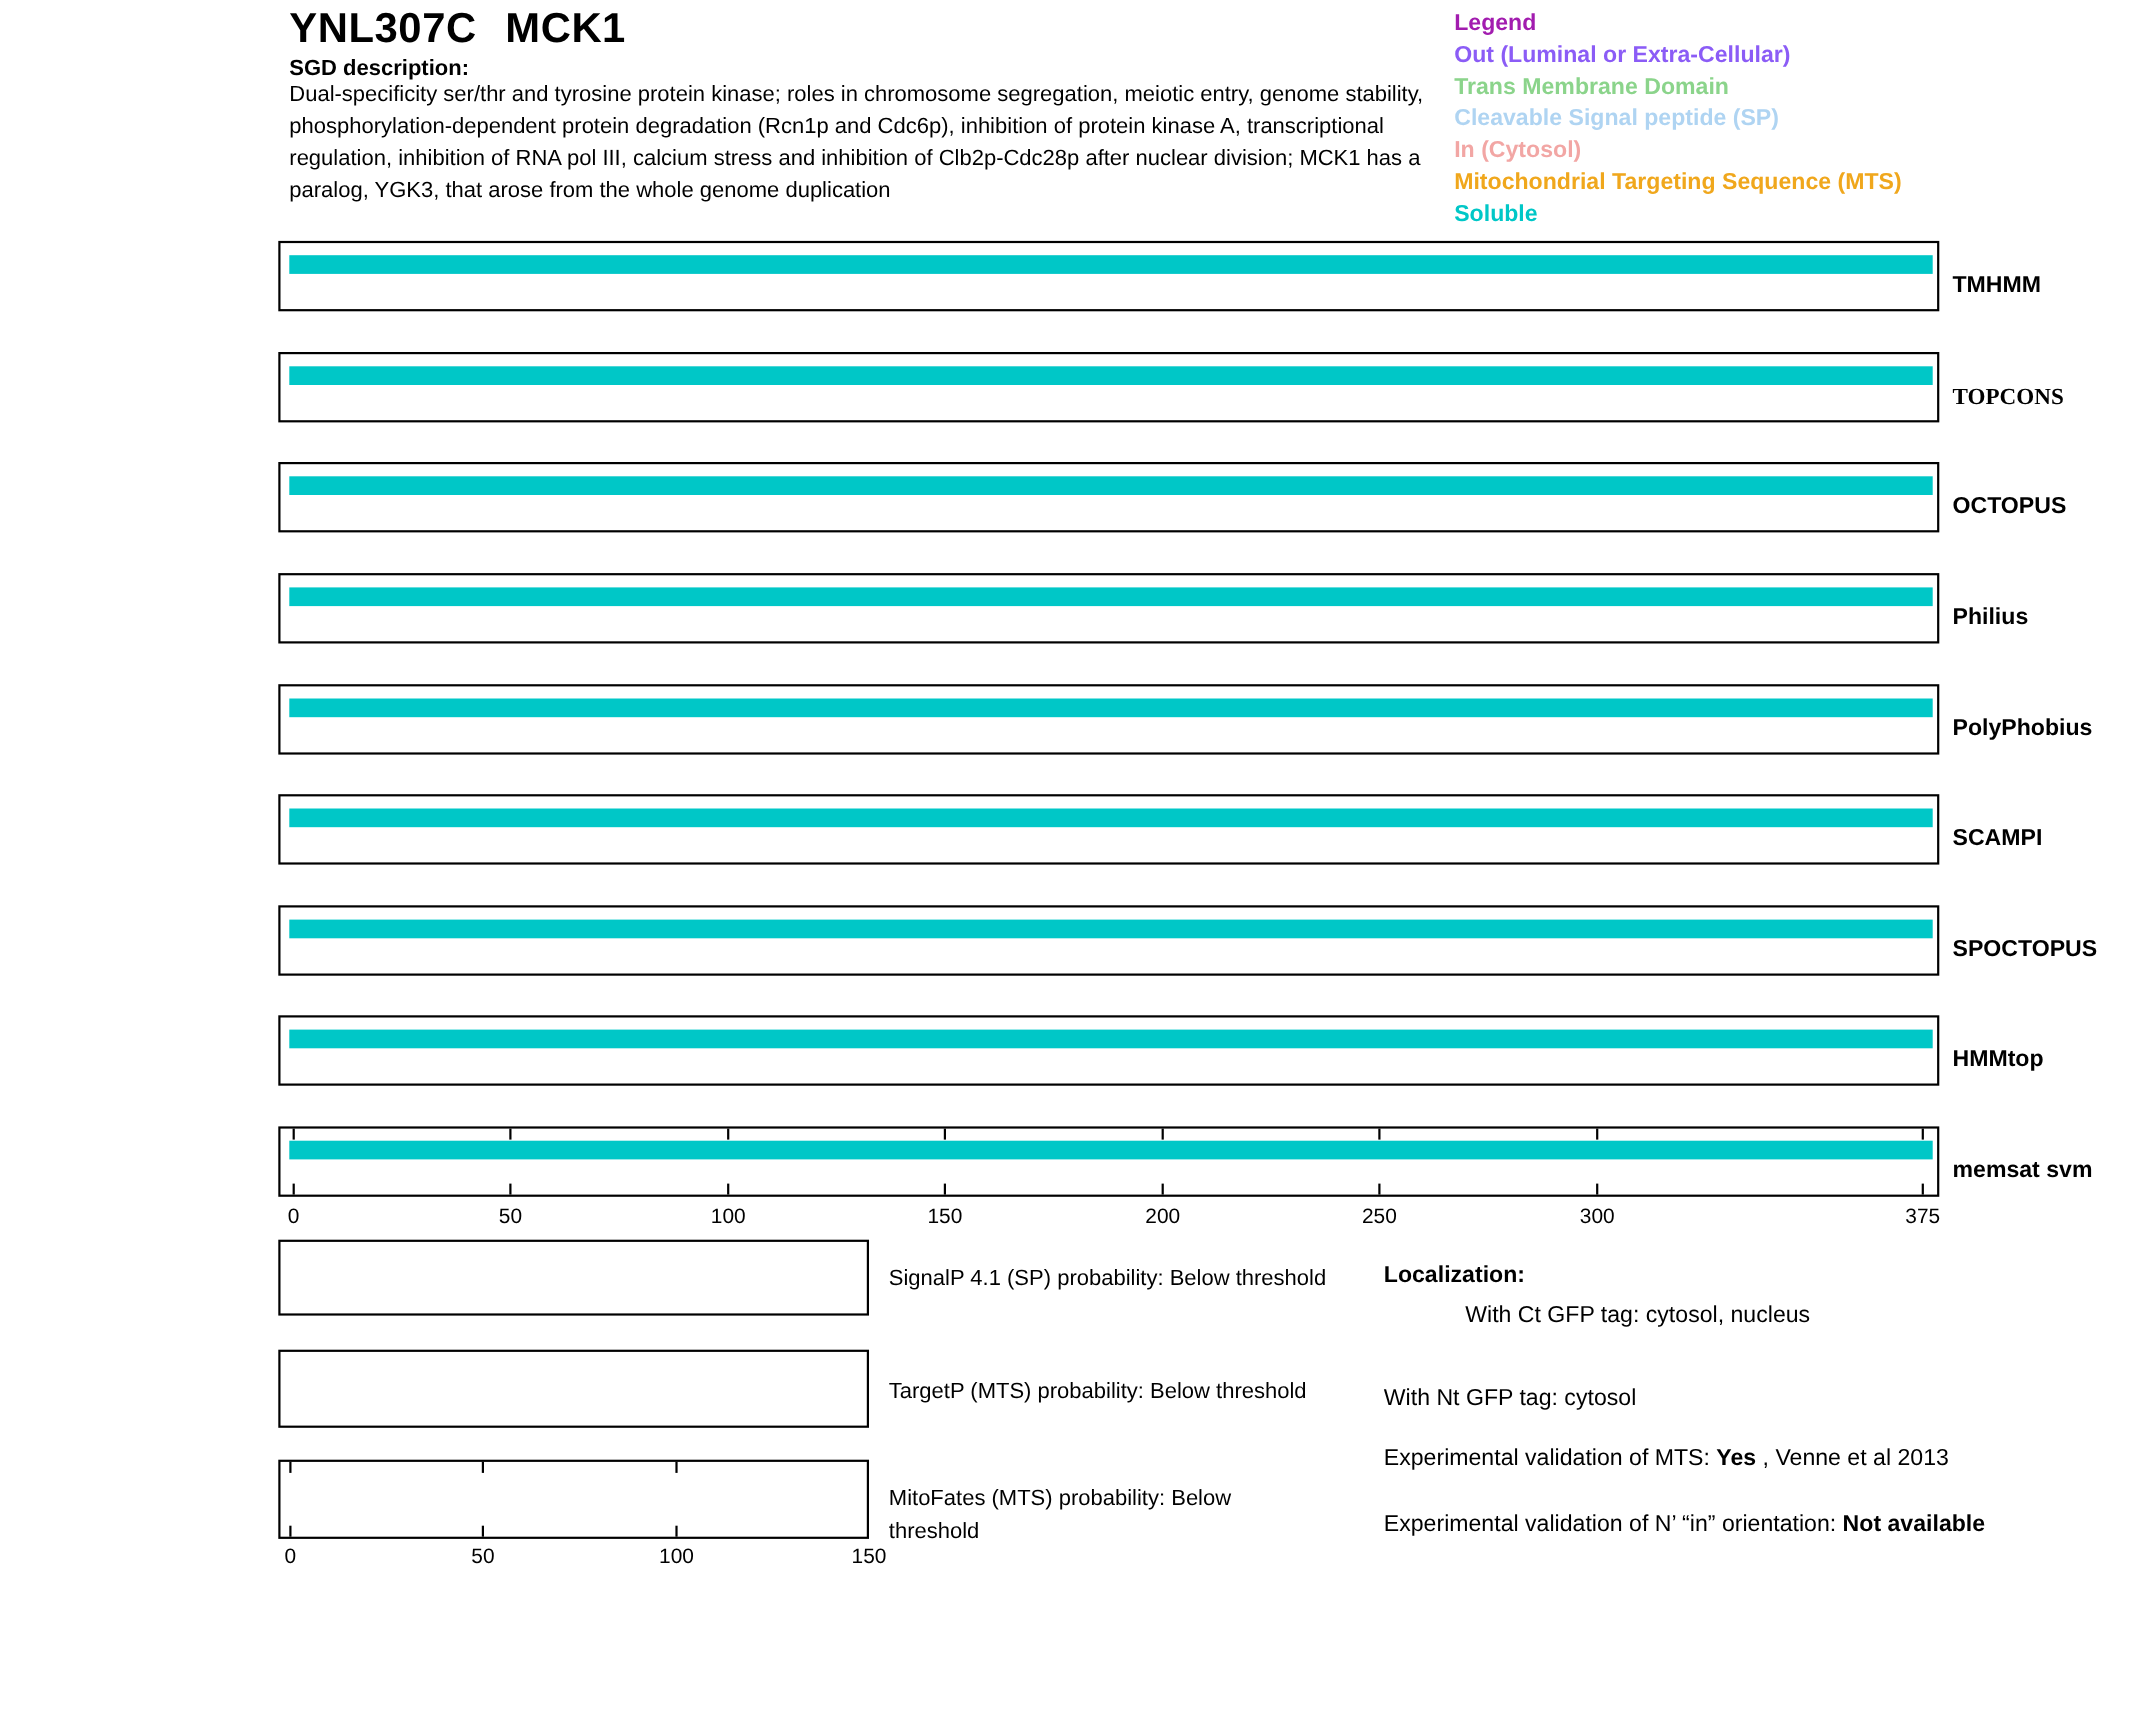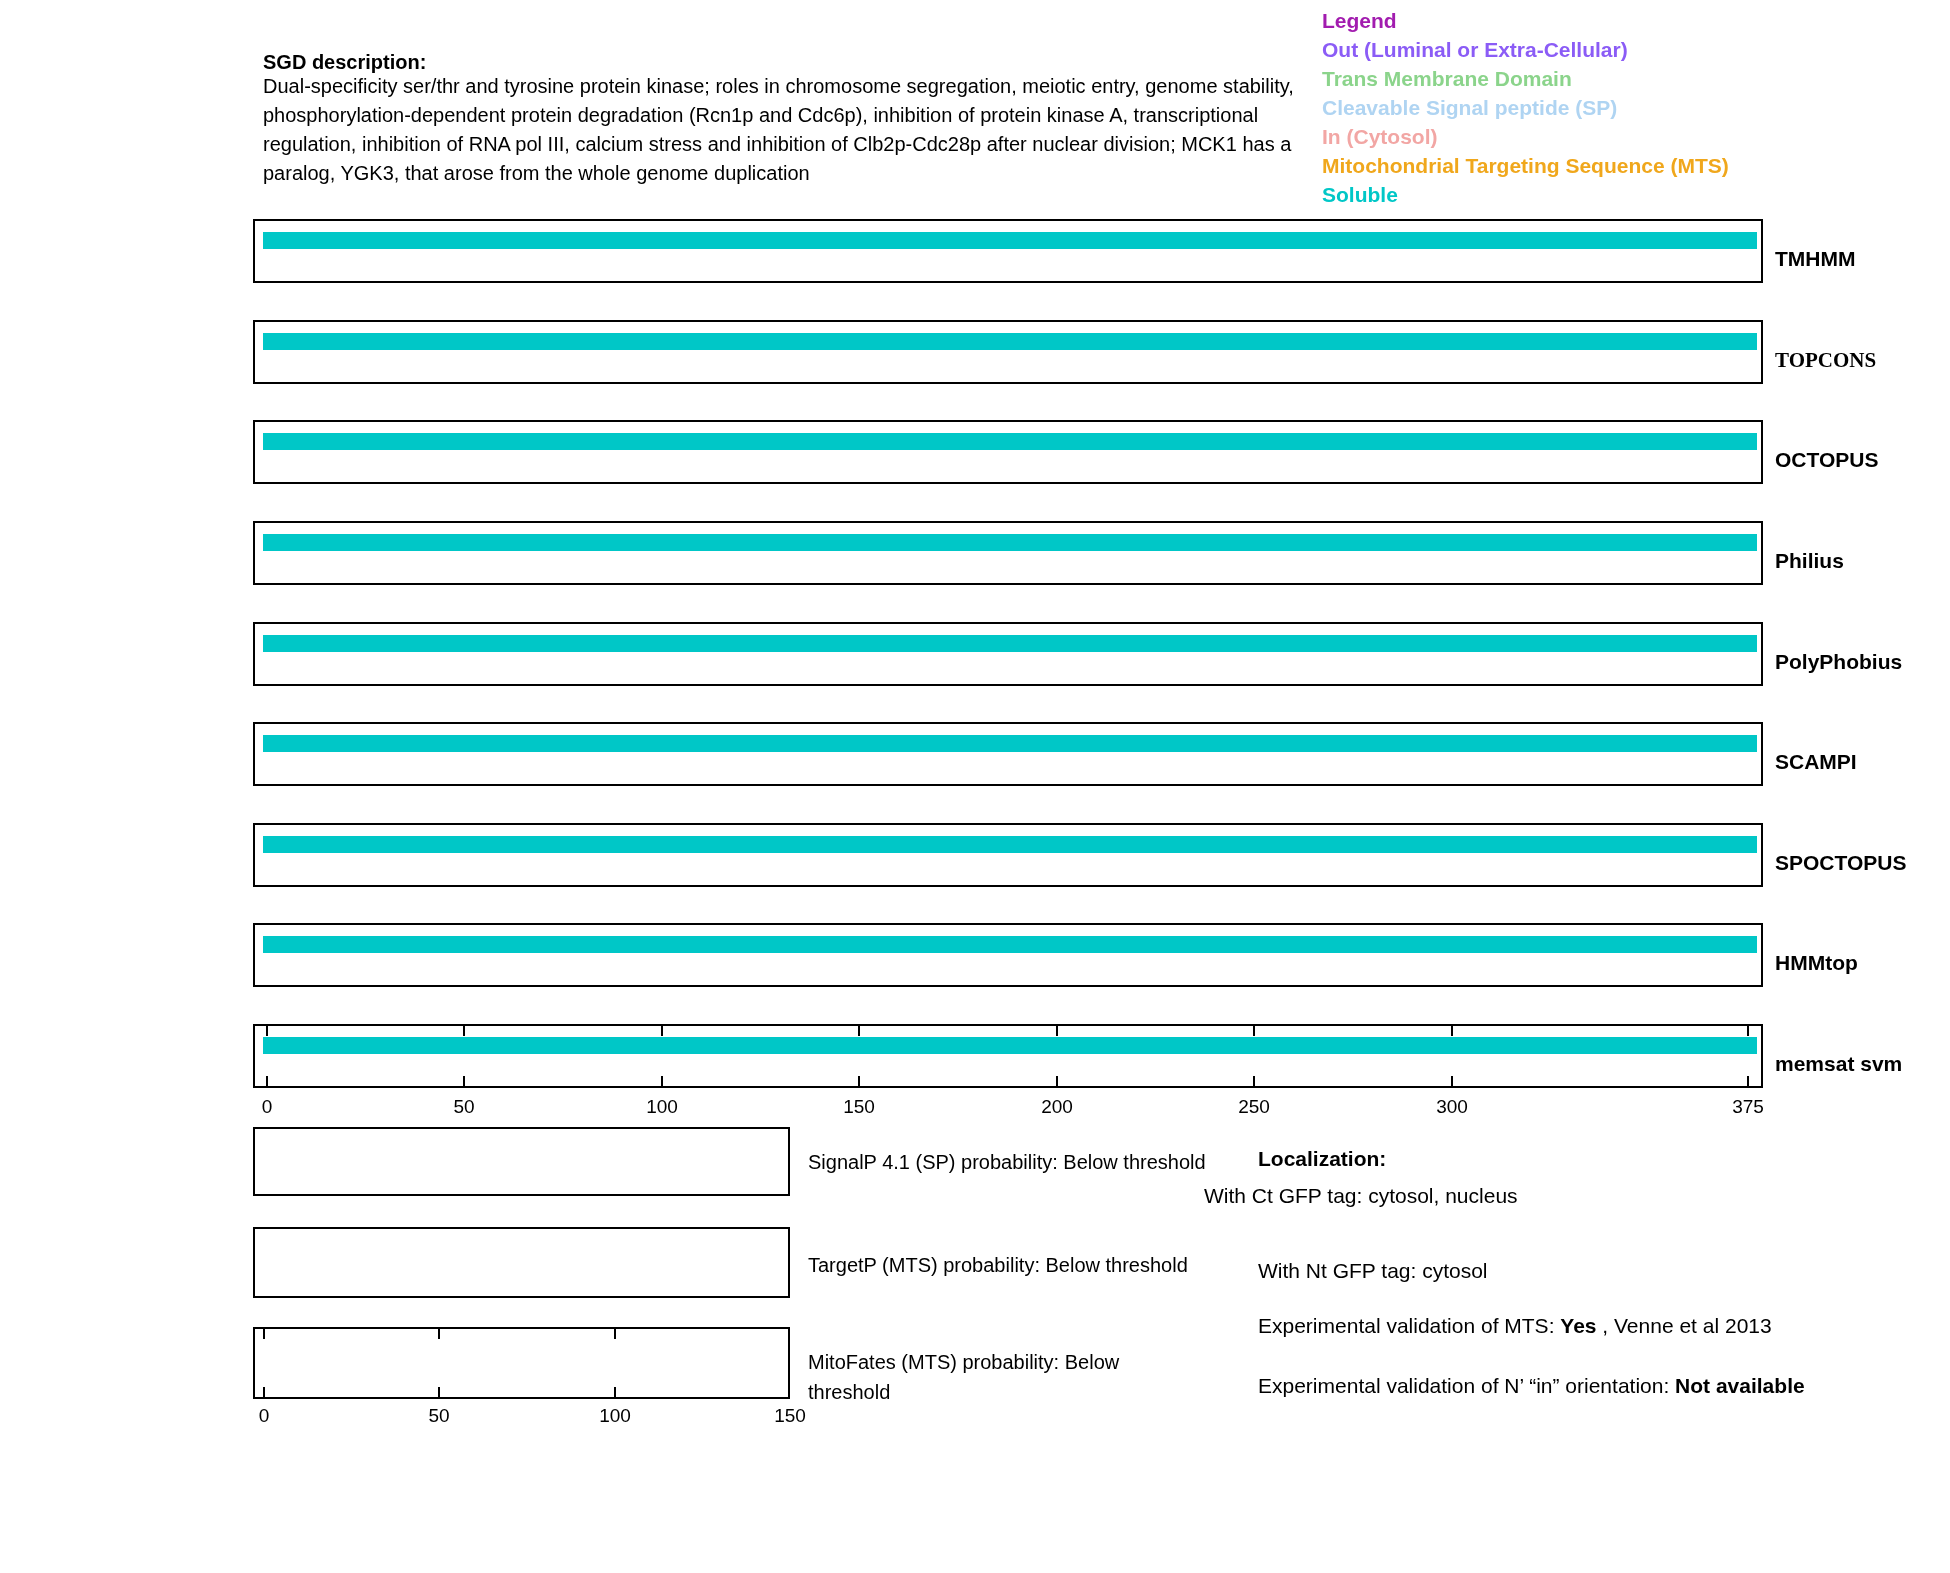--- a/index.html
+++ b/index.html
@@ -22,20 +22,23 @@
   .info{font-size:21px;}
   .info-line{position:absolute;line-height:24px;white-space:nowrap;}
   .info-wrap{position:absolute;line-height:40px;white-space:normal;}
   b{font-weight:bold;}
 </style>
 </head>
 <body>
 
 <div class="page">
 
+  <div class="abs title" style="left:263px;top:5px;">
+    <span>YNL307C</span><span class="gene">MCK1</span>
+  </div>
   <div class="abs sgd-label" style="left:263px;top:51px;">SGD description:</div>
   <div class="abs description" style="left:263px;top:72px;width:1052px;">Dual-specificity ser/thr and tyrosine protein kinase; roles in chromosome segregation, meiotic entry, genome stability, phosphorylation-dependent protein degradation (Rcn1p and Cdc6p), inhibition of protein kinase A, transcriptional regulation, inhibition of RNA pol III, calcium stress and inhibition of Clb2p-Cdc28p after nuclear division; MCK1 has a paralog, YGK3, that arose from the whole genome duplication</div>
 
   <div class="abs legend" style="left:1322px;top:6px;">
     <div class="legend-title">Legend</div>
     <div id="legend-items">
         <div class="legend-item" style="color: #8b5cf6;">Out (Luminal or Extra-Cellular)</div>
         <div class="legend-item" style="color: rgb(139, 212, 139);">Trans Membrane Domain</div>
         <div class="legend-item" style="color: rgb(175, 212, 242);">Cleavable Signal peptide (SP)</div>
         <div class="legend-item" style="color: rgb(242, 166, 164);">In (Cytosol)</div>
@@ -123,19 +126,19 @@
       <div class="axis-label" style="left: 615px; top: 1404px;">100</div>
       <div class="axis-label" style="left: 790px; top: 1404px;">150</div>
     </div>
 
   <div class="prob-label" style="left:808px;top:1147px;white-space:nowrap;">SignalP 4.1 (SP) probability: Below threshold</div>
   <div class="prob-label" style="left:808px;top:1250px;white-space:nowrap;">TargetP (MTS) probability: Below threshold</div>
   <div class="prob-label" style="left:808px;top:1347px;width:320px;">MitoFates (MTS) probability: Below threshold</div>
 
   <div class="info">
     <div class="info-line" style="left:1258px;top:1147px;font-weight:bold;">Localization:</div>
-    <div class="info-line" style="left:1204px;top:1184px;">With Ct GFP tag: cytosol, nucleus</div>
+    <div class="info-line" style="left:1332px;top:1184px;">With Ct GFP tag: cytosol, nucleus</div>
     <div class="info-line" style="left:1258px;top:1221px;margin-top:38px;">With Nt GFP tag: cytosol</div>
     <div class="info-line" style="left:1258px;top:1314px;"><span>Experimental validation of MTS: </span><b>Yes</b><span> , Venne et al 2013</span></div>
     <div class="info-wrap" style="left:1258px;top:1366px;width:560px;"><span>Experimental validation of N’ “in” orientation: </span><b>Not available</b></div>
   </div>
 
 </div>
 
 </body></html>

